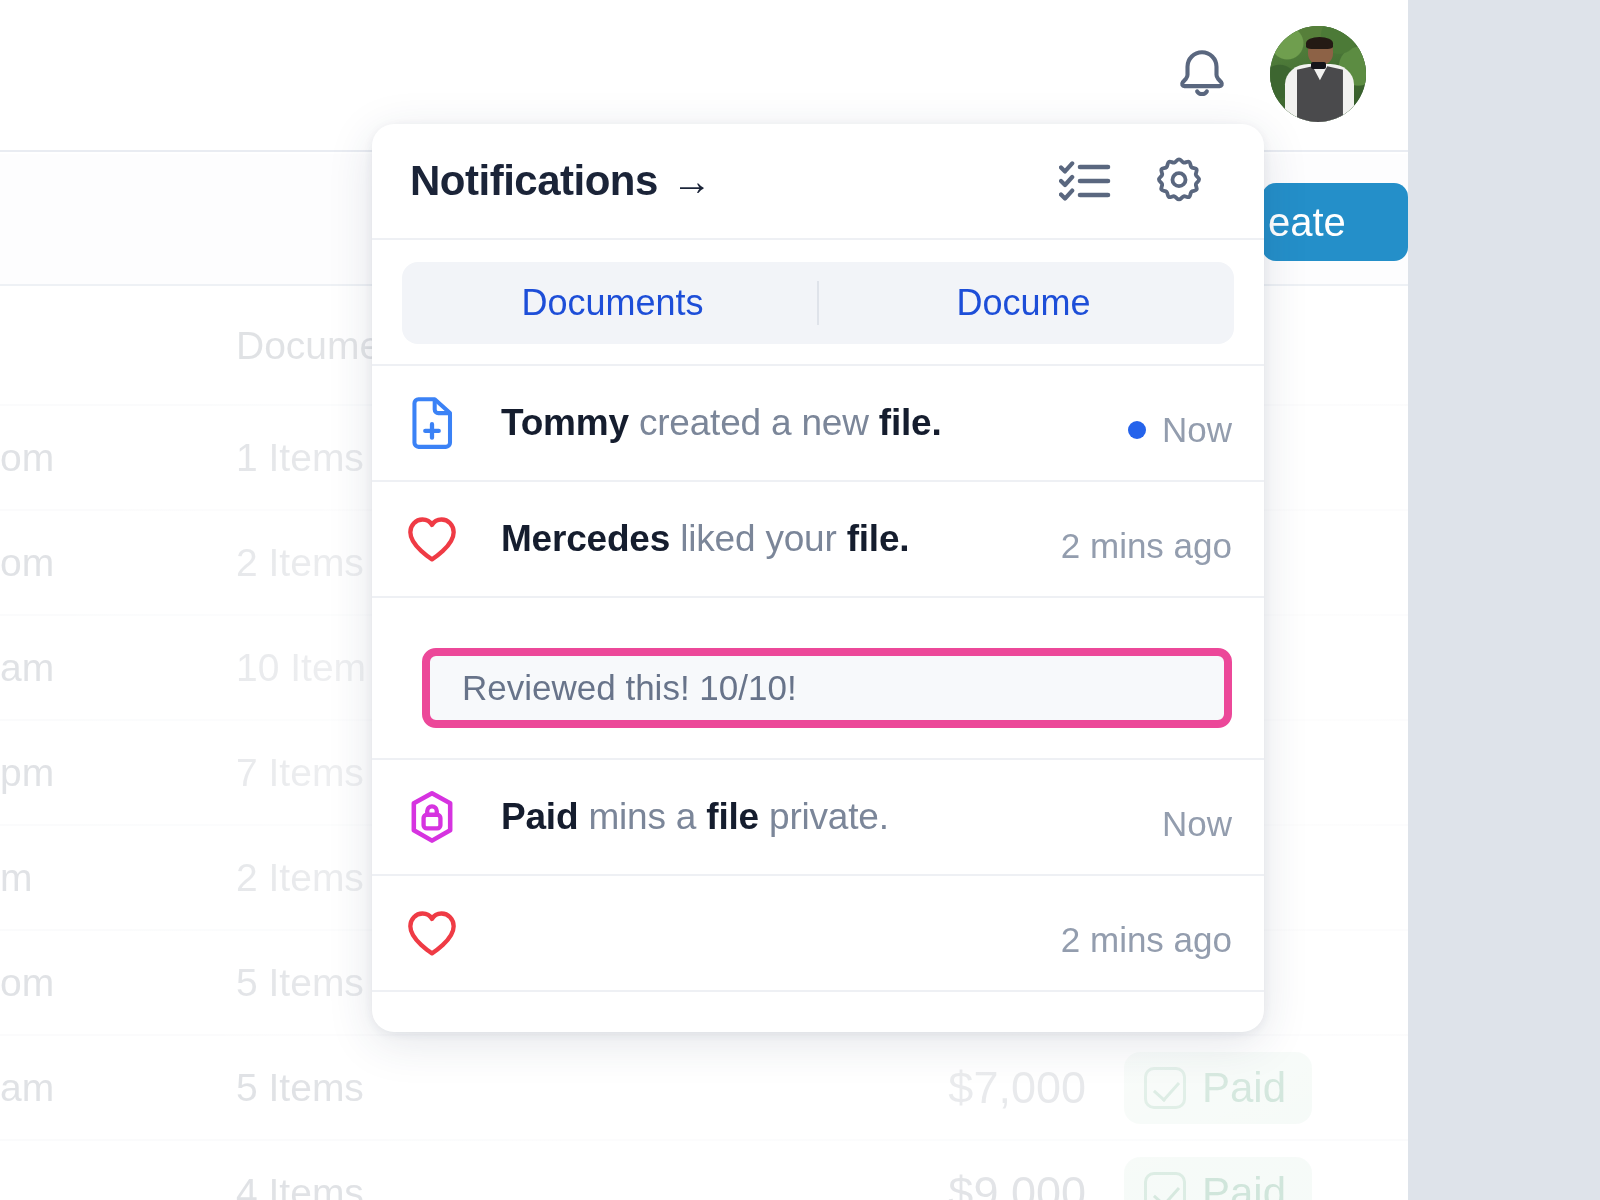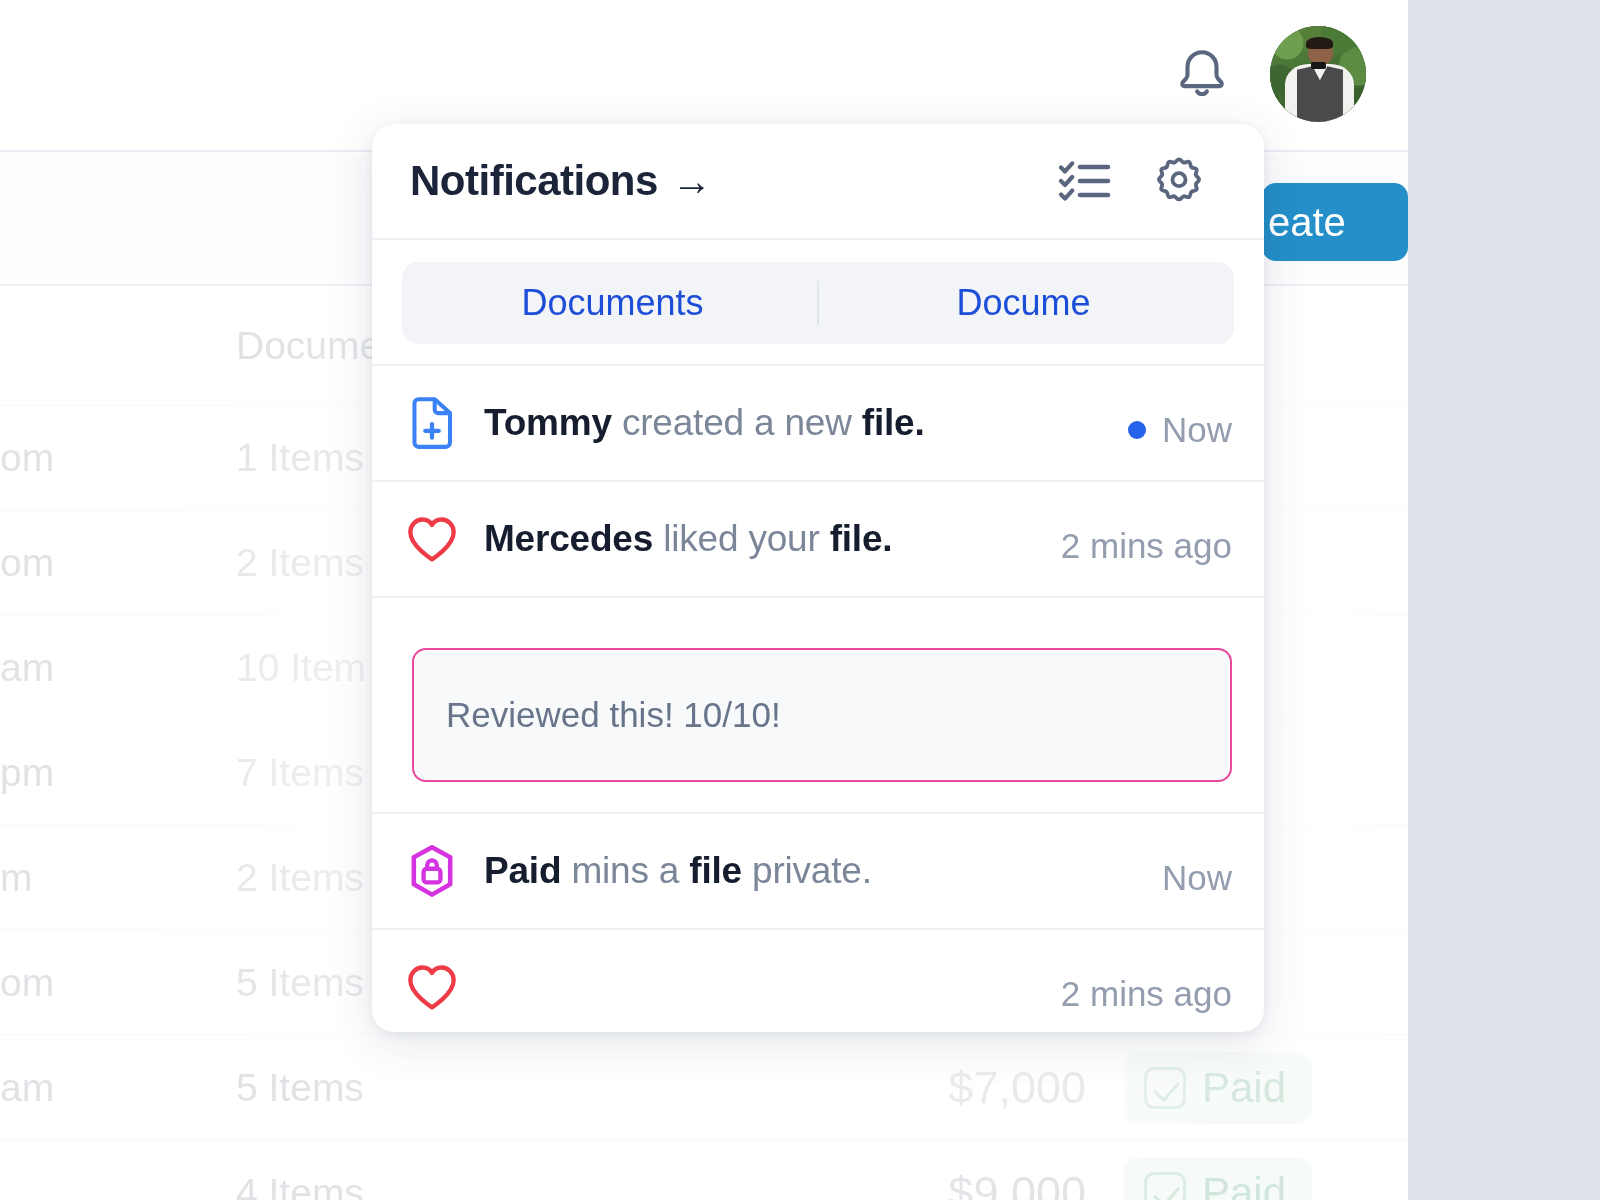--- a/index.html
+++ b/index.html
@@ -180,41 +180,41 @@
   .tab-divider {
     width: 2px; height: 44px; background: #dfe3ea; flex-shrink: 0;
   }
 
   .notif-list { }
   .notif-item {
     padding: 28px 32px 28px 34px;
     border-bottom: 2px solid #eef0f4;
     cursor: pointer;
   }
-  .notif-row { display: flex; align-items: center; gap: 26px; }
+  .notif-row { display: flex; align-items: center; gap: 43px; }
   .notif-icon { width: 52px; height: 58px; flex-shrink: 0;
     display: flex; align-items: center; justify-content: center; }
   .notif-text {
     font-size: 37px; color: #7b8699; white-space: nowrap;
     letter-spacing: -0.2px;
   }
   .notif-text .nm { color: #151d2e; font-weight: 700; }
   .notif-text .bd { color: #151d2e; font-weight: 700; }
   .notif-time {
     margin-left: auto; font-size: 35px; color: #939dae;
     white-space: nowrap; display: flex; align-items: center; gap: 16px; margin-top: 13px;
   }
   .dot-new {
     width: 18px; height: 18px; border-radius: 50%;
     background: #2563eb; flex-shrink: 0;
   }
   .comment-box {
-    margin: 22px 0 2px 6px;
-    background: #f7f9fb; border: 2px solid #ec4899;
-    border-radius: 14px; padding: 45px 32px;
+    margin: 22px 0 2px 16px;
+    background: #f7f9fb; border: 8px solid #ec4899;
+    border-radius: 14px; padding: 12px 32px;
     font-size: 35px; color: #68748a;
   }
 </style>
 </head>
 <body>
 
 <div id="root">
 
   <div class="app-surface">
 

